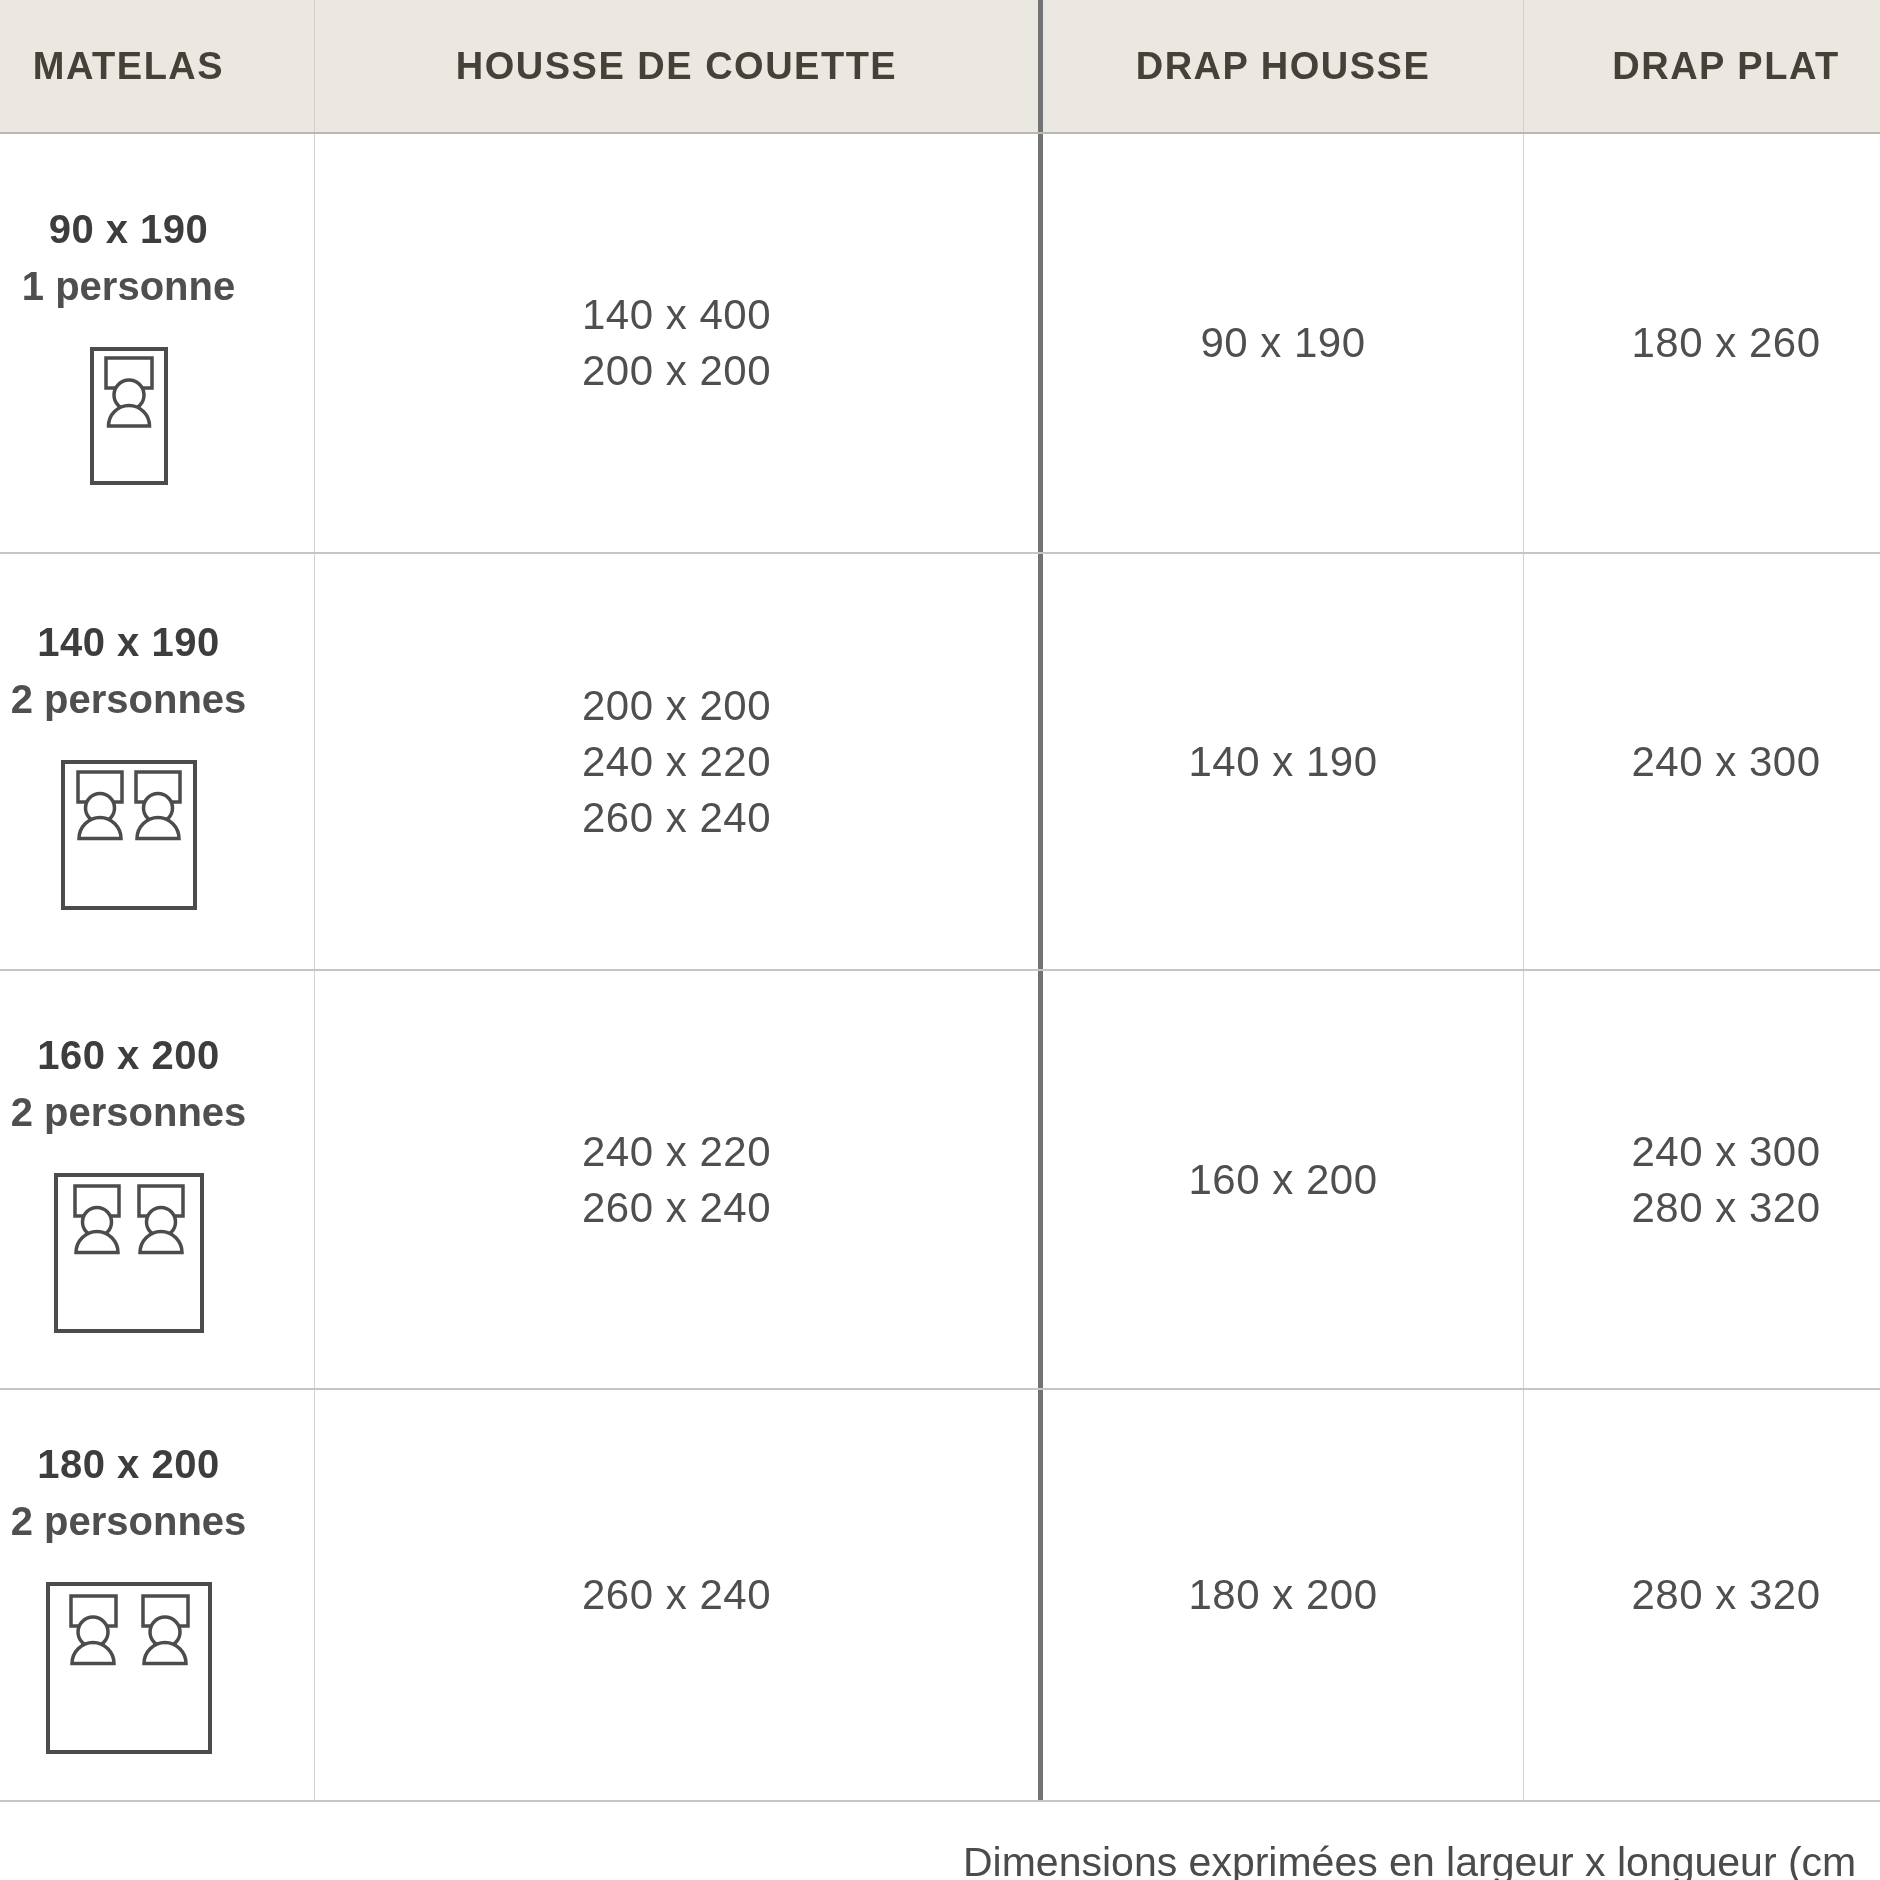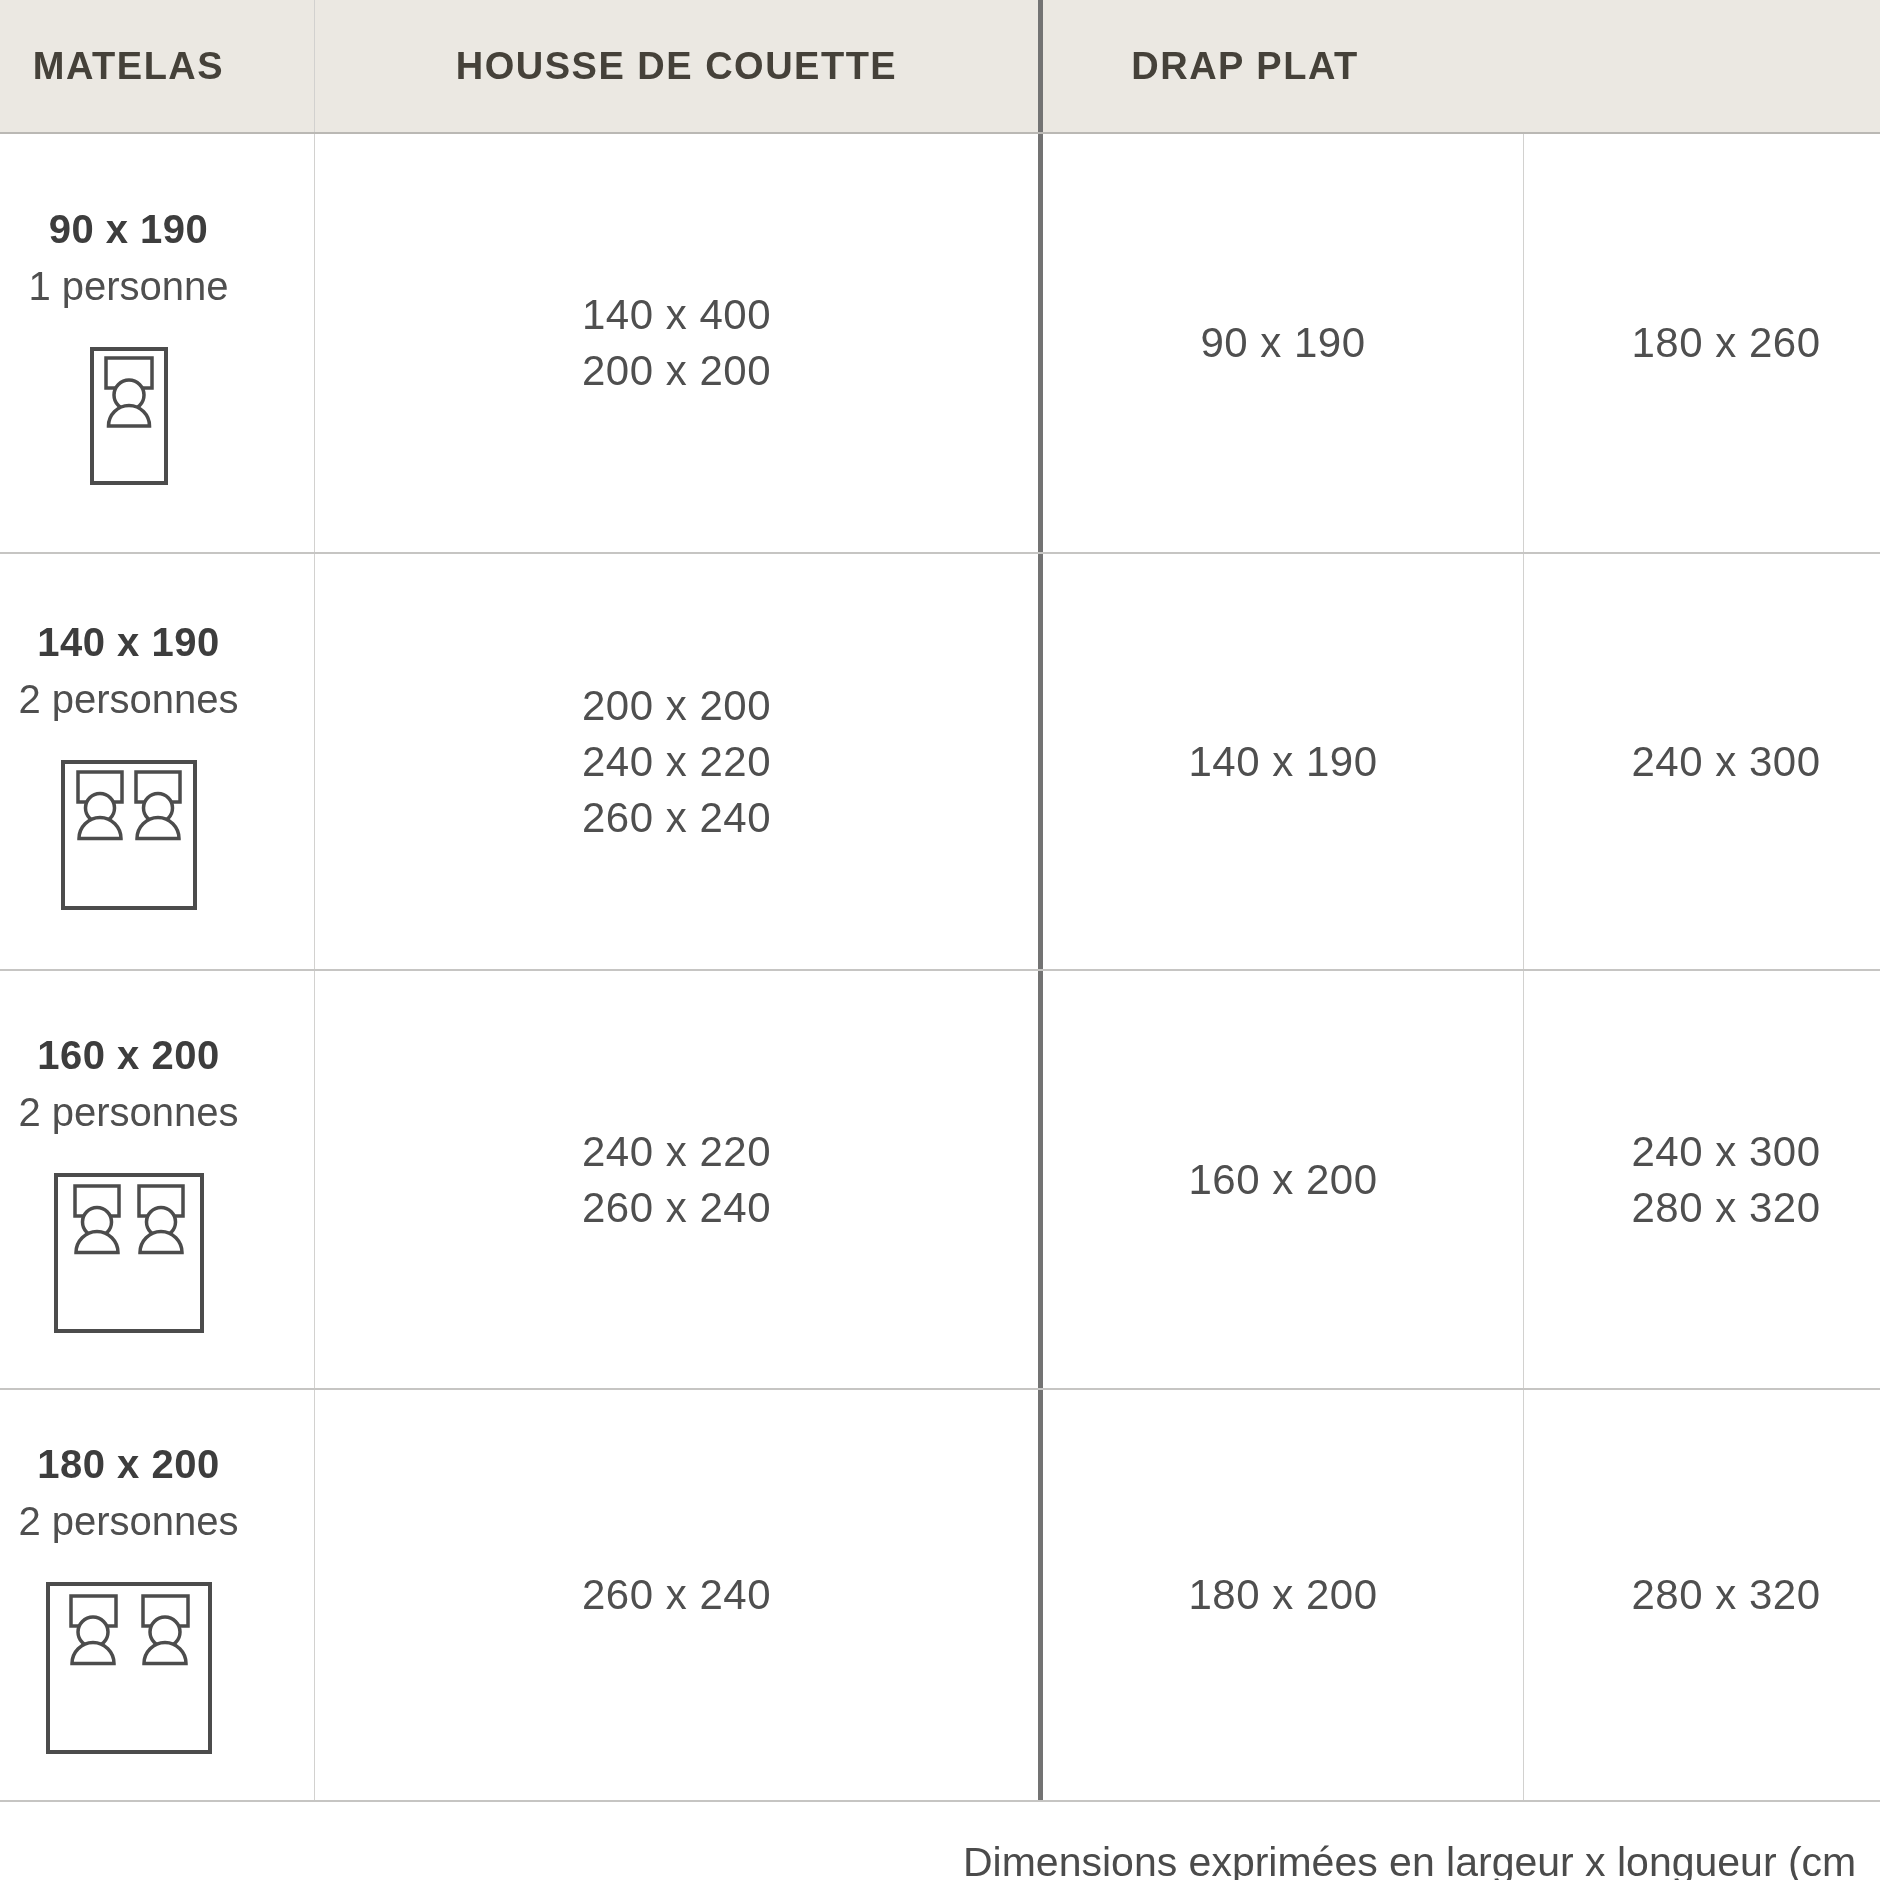--- a/index.html
+++ b/index.html
@@ -61,21 +61,21 @@
   .mattress-size {
     font-size: 40px;
     line-height: 57px;
     font-weight: 700;
     color: #3d3d3d;
     letter-spacing: 0.5px;
   }
   .mattress-persons {
     font-size: 40px;
     line-height: 57px;
-    font-weight: 400;
+    font-weight: 700;
     color: #4f4f4f;
     text-align: center;
   }
   .bed-icon {
     margin-top: 32px;
     display: block;
   }
   .bed-icon * {
     stroke: #4c4c4c;
     fill: #ffffff;
@@ -91,20 +91,21 @@
   }
 </style>
 </head>
 <body>
 
 <div class="size-table">
 
   <div class="tr header-row">
     <div class="td c1 header-cell">MATELAS</div>
     <div class="td c2 header-cell">HOUSSE DE COUETTE</div>
+    <div class="td c3 header-cell">DRAP HOUSSE</div>
     <div class="td c4 header-cell">DRAP PLAT</div>
   </div>
 
   <div class="tr r1">
     <div class="td c1">
       <div class="mattress-size">90 x 190</div>
       <div class="mattress-persons">1 personne</div>
       <svg class="bed-icon" width="78" height="138" viewBox="0 0 78 138">
         <rect x="2" y="2" width="74" height="134" stroke-width="4"></rect>
         <rect x="16" y="11" width="46" height="30" stroke-width="3.5"></rect>

